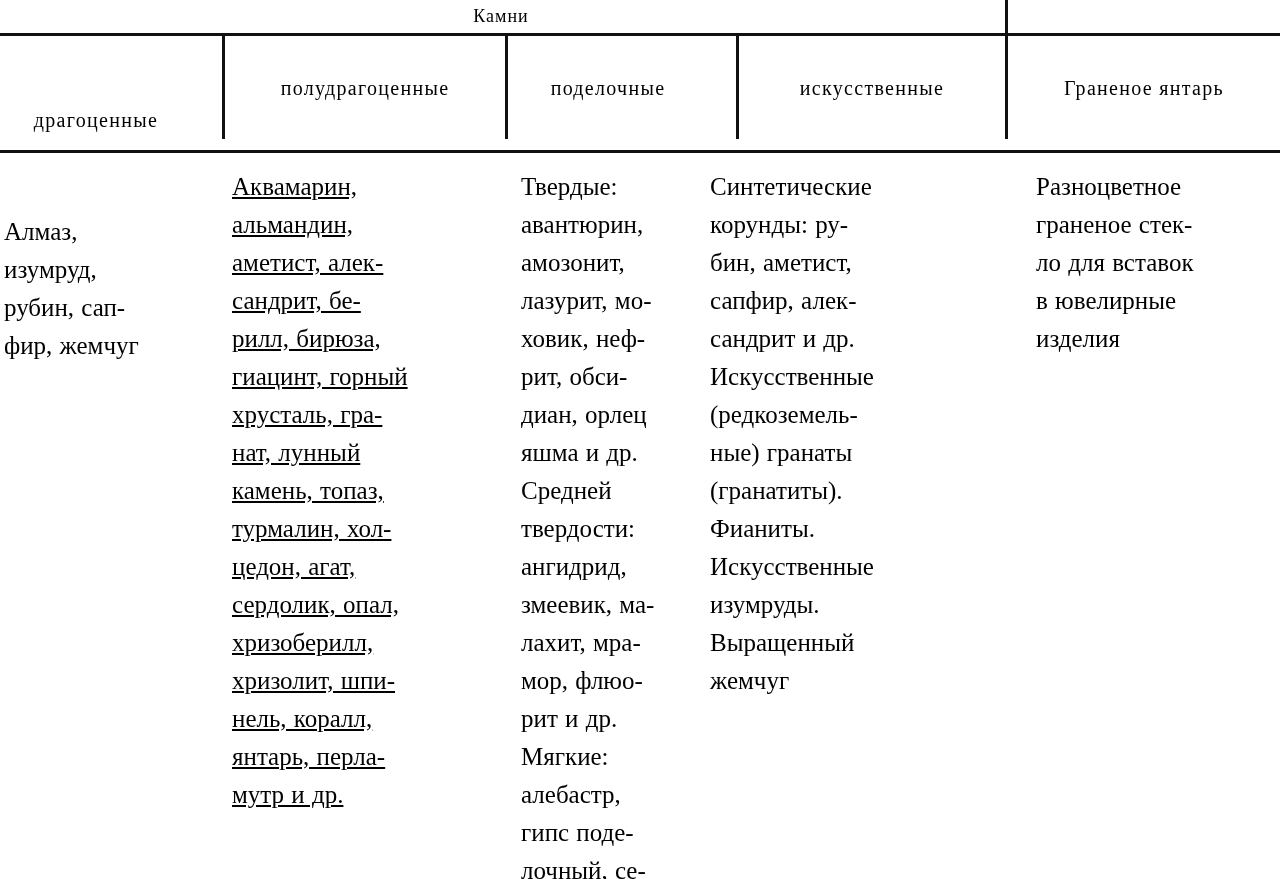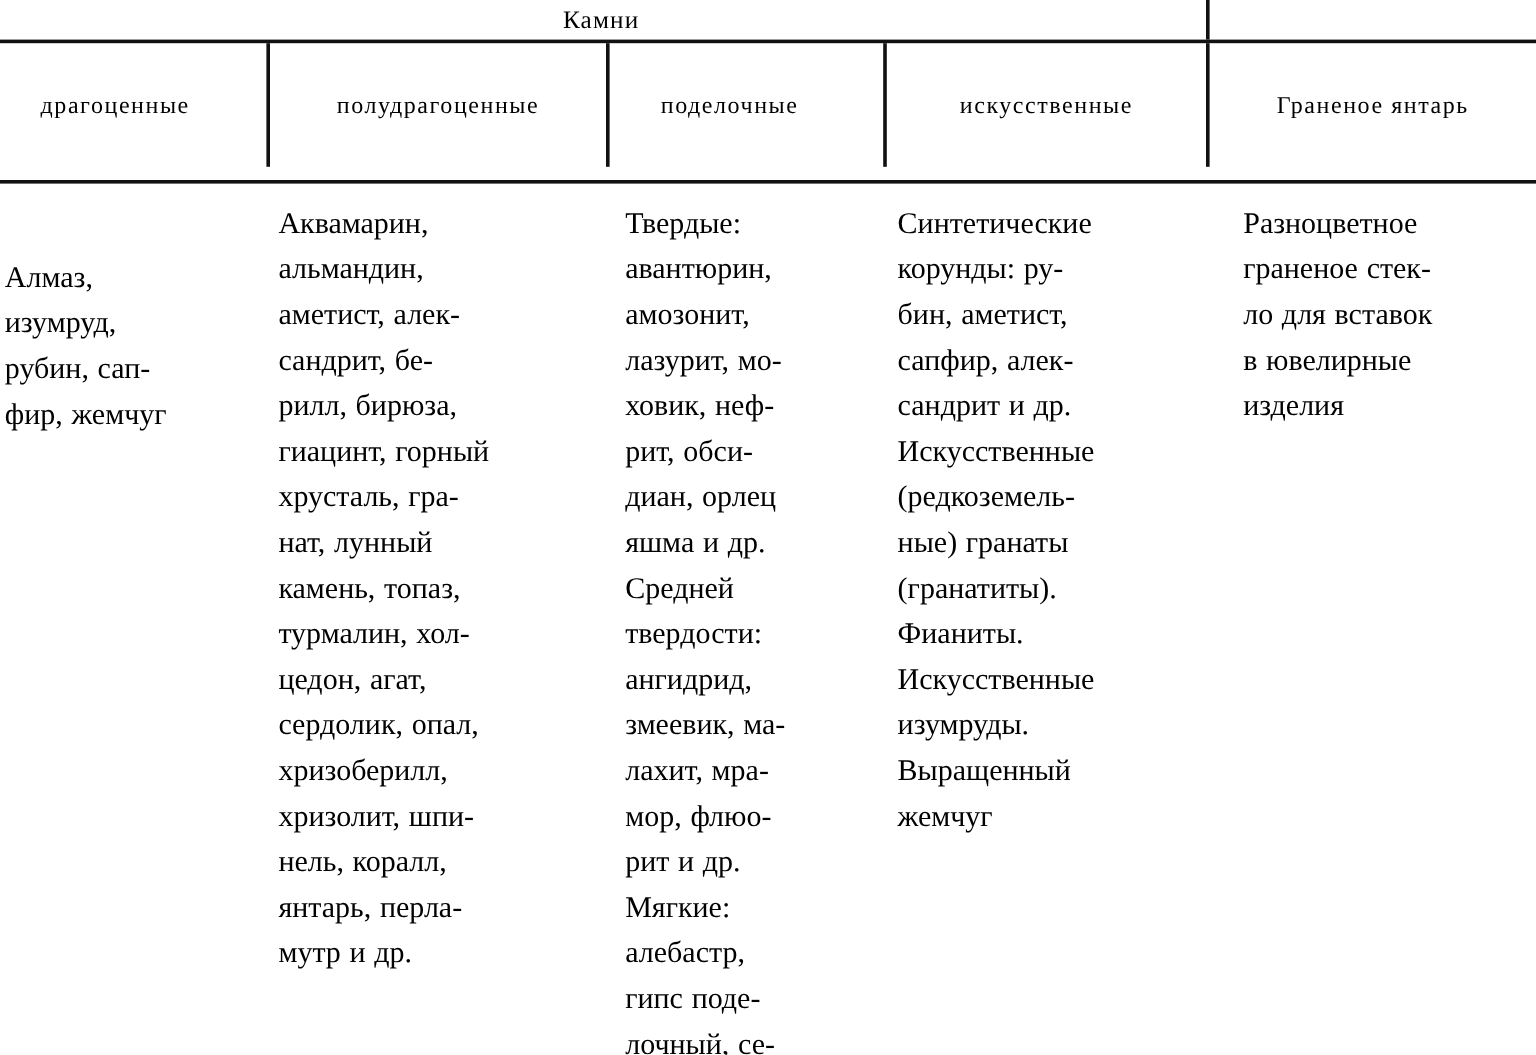--- a/index.html
+++ b/index.html
@@ -27,21 +27,21 @@
     position: absolute;
     left: 0;
     top: 0;
     width: 1002px;
     height: 34px;
     display: flex;
     align-items: flex-start;
     justify-content: center;
   }
   .span-header .span-title {
-    font-size: 21px;
+    font-size: 18px;
     letter-spacing: 1px;
     font-family: "Liberation Serif", serif;
     line-height: 26px;
     padding-top: 3px;
   }
 
   
   .rule-top {
     position: absolute;
     left: 0;
@@ -118,26 +118,26 @@
     line-height: 38px;
     font-family: "Liberation Serif", serif;
     text-align: justify;
     text-align-last: left;
     white-space: pre-line;
     word-spacing: 1px;
   }
 
   
   .c0 { left: 4px;    width: 214px; margin-top: 45px; }
-  .c1 { left: 232px;  width: 272px; }
+  .c1 { left: 232px;  width: 272px; text-decoration: underline; }
   .c2 { left: 521px;  width: 212px; }
-  .c3 { left: 748px;  width: 242px; }
+  .c3 { left: 710px;  width: 242px; }
   .c4 { left: 1036px; width: 256px; }
 
-  .h0 { left: 0px;    width: 192px; }
+  .h0 { left: 0px;    width: 192px; margin-top: 32px; }
   .h1 { left: 225px;  width: 280px; text-align: right; }
   .h2 { left: 508px;  width: 200px; }
   .h3 { left: 739px;  width: 266px; }
   .h4 { left: 1008px; width: 272px; }
 
   .v1 { left: 222px; }
   .v2 { left: 505px; }
   .v3 { left: 736px; }
   .v4 { left: 1005px; }
 </style>

